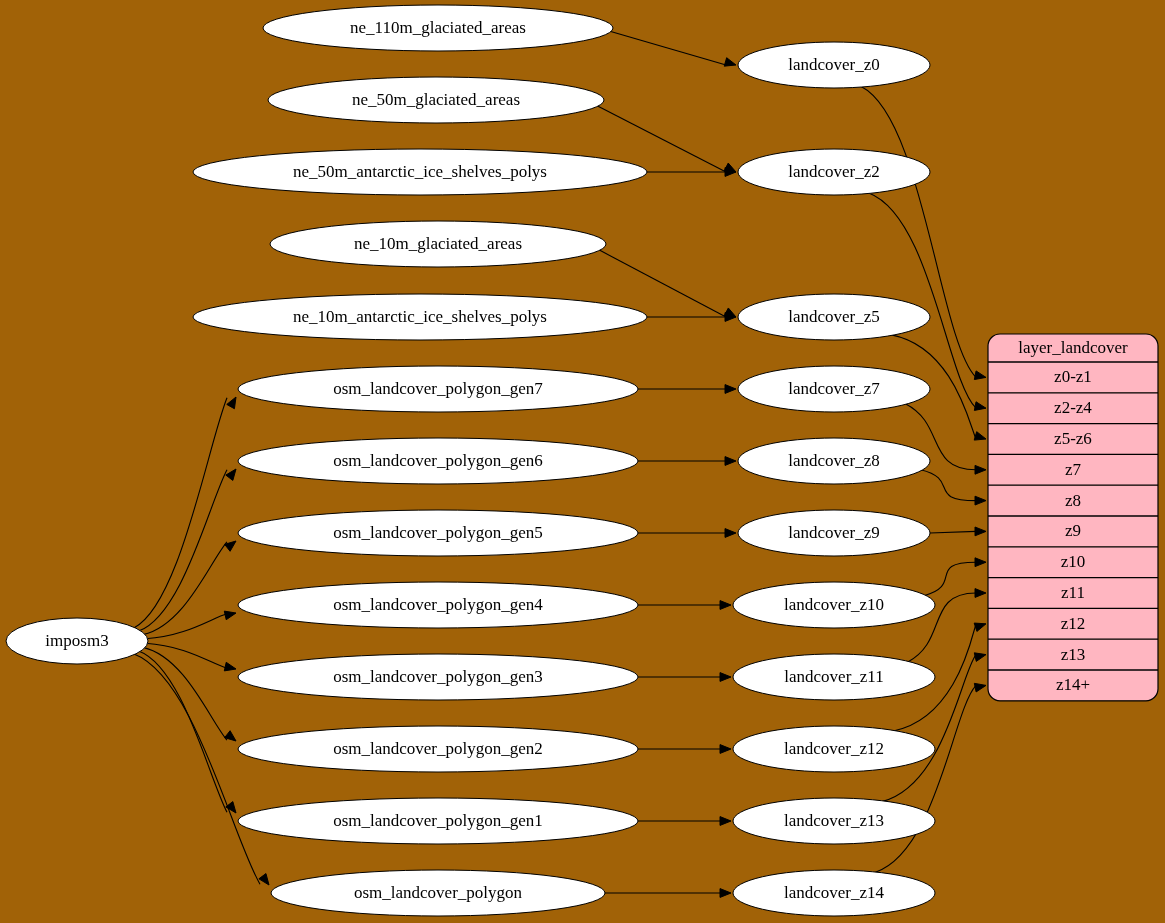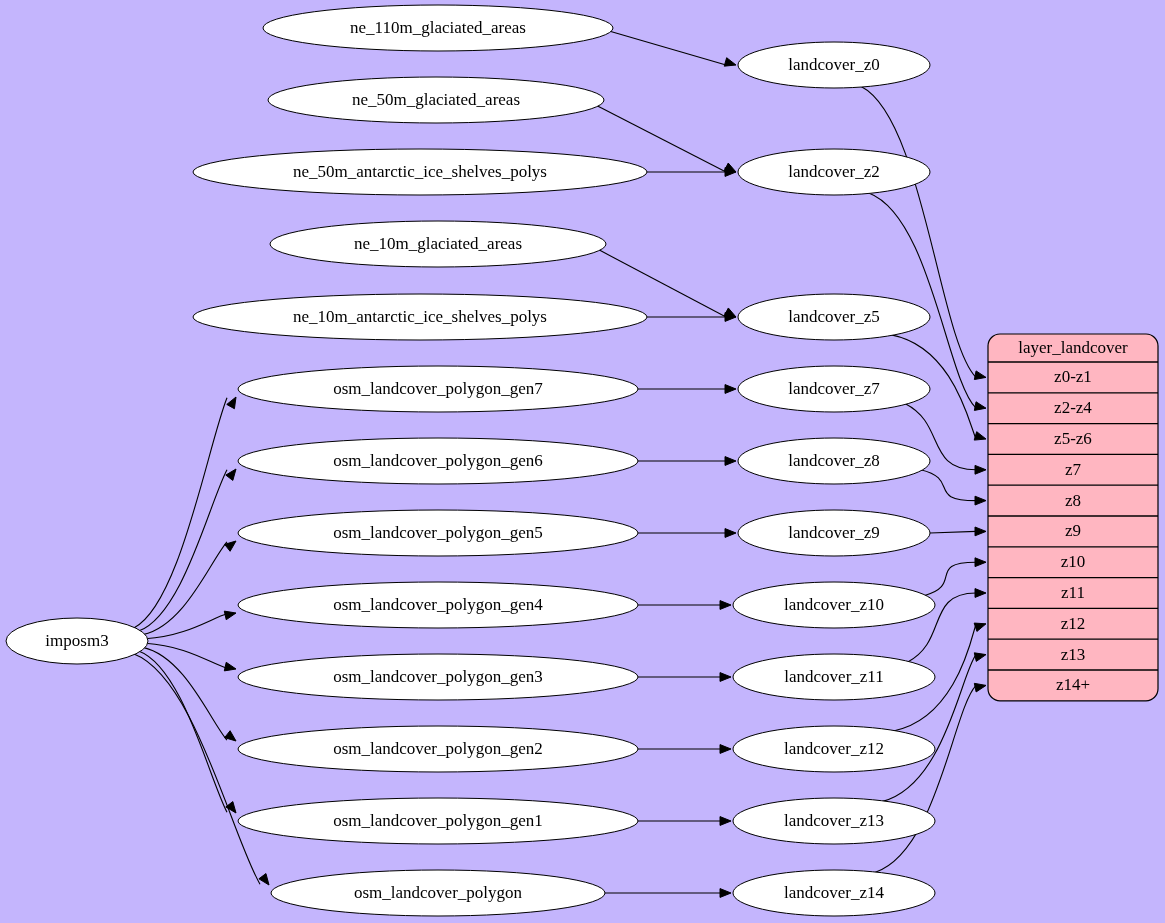--- a/index.html
+++ b/index.html
@@ -7,21 +7,21 @@
     padding: 0;
     background: #ffffff;
   }
   body {
     font-family: "Liberation Serif", "DejaVu Serif", serif;
   }
   #canvas {
     position: relative;
     width: 1165px;
     height: 923px;
-    background: #c4b5fd;
+    background: #a16207;
     overflow: hidden;
   }
   #graph-svg {
     position: absolute;
     left: 0;
     top: 0;
     width: 1165px;
     height: 923px;
   }
   .node-ellipse {

